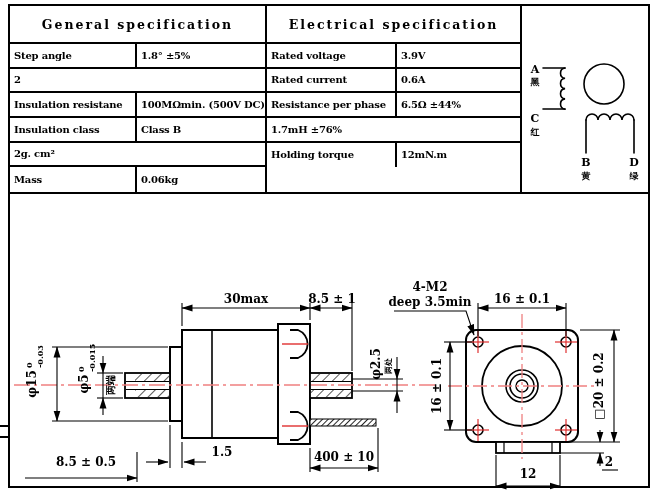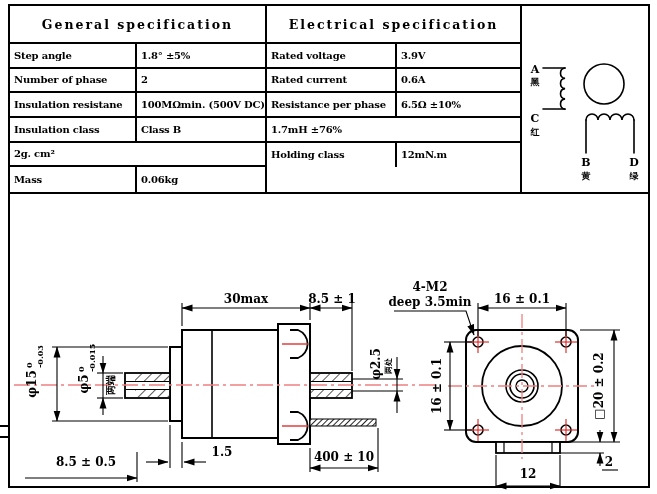--- a/index.html
+++ b/index.html
@@ -39,21 +39,20 @@
   <div class="tables">
 
     <div class="cell cell-general">
       <div class="cell-title">General specification</div>
       <div class="spec-table">
         <div class="spec-row">
           <div class="spec-label">Step angle</div>
           <div class="spec-value">1.8° ±5%</div>
         </div>
         <div class="spec-row">
-          <div class="spec-label">Number of phase</div>
           <div class="spec-value">2</div>
         </div>
         <div class="spec-row">
           <div class="spec-label">Insulation resistane</div>
           <div class="spec-value">100MΩmin. (500V DC)</div>
         </div>
         <div class="spec-row">
           <div class="spec-label">Insulation class</div>
           <div class="spec-value">Class B</div>
         </div>
@@ -73,27 +72,27 @@
         <div class="spec-row">
           <div class="spec-label">Rated voltage</div>
           <div class="spec-value">3.9V</div>
         </div>
         <div class="spec-row">
           <div class="spec-label">Rated current</div>
           <div class="spec-value">0.6A</div>
         </div>
         <div class="spec-row">
           <div class="spec-label">Resistance per phase</div>
-          <div class="spec-value">6.5Ω ±10%</div>
+          <div class="spec-value">6.5Ω ±44%</div>
         </div>
         <div class="spec-row">
           <div class="spec-value">1.7mH ±76%</div>
         </div>
         <div class="spec-row">
-          <div class="spec-label">Holding class</div>
+          <div class="spec-label">Holding torque</div>
           <div class="spec-value">12mN.m</div>
         </div>
       </div>
     </div>
 
   </div>
 
   <svg class="draw" viewBox="0 0 657 494">
     <defs>
       <marker id="arr" markerWidth="12" markerHeight="9" refX="10.5" refY="4.5" orient="auto-start-reverse" markerUnits="userSpaceOnUse">

